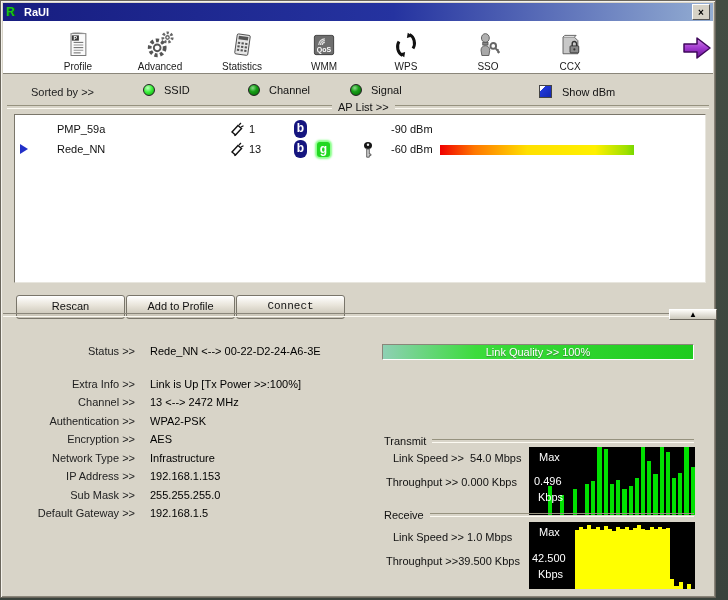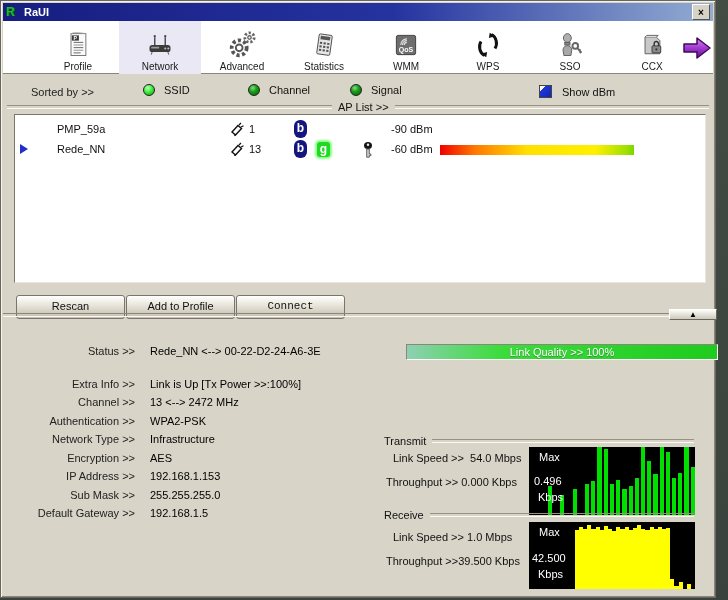--- a/index.html
+++ b/index.html
@@ -110,37 +110,20 @@
             <line x1="11" y1="19" x2="22" y2="19" stroke="#555"></line>
             <line x1="11" y1="22" x2="22" y2="22" stroke="#888"></line>
             <line x1="11" y1="25" x2="19" y2="25" stroke="#555"></line>
             <rect x="9" y="5" width="8" height="6" fill="#3a3a3a"></rect>
             <text x="13" y="10" font-size="6" fill="#fff" text-anchor="middle" font-family="Liberation Sans, sans-serif" font-weight="bold">P</text>
             <path d="M8 3 q4 -2 17 0" fill="none" stroke="#999"></path>
           </svg>
       </span>
       <span class="tlabel">Profile</span>
     </div>
-    <div class="tab selected">
-      <span class="ticon">
-        <svg width="30" height="28" viewBox="0 0 32 32">
-            <line x1="10" y1="7" x2="10" y2="17" stroke="#444" stroke-width="1.6"></line>
-            <line x1="22" y1="7" x2="22" y2="17" stroke="#444" stroke-width="1.6"></line>
-            <circle cx="10" cy="6" r="1.3" fill="#444"></circle>
-            <circle cx="22" cy="6" r="1.3" fill="#444"></circle>
-            <rect x="4" y="16" width="24" height="8" rx="3" fill="#3b3b3b"></rect>
-            <rect x="6" y="18" width="9" height="2" fill="#9a9a9a"></rect>
-            <circle cx="22" cy="20" r="1.2" fill="#bbb"></circle>
-            <circle cx="25.5" cy="20" r="1.2" fill="#bbb"></circle>
-            <line x1="7" y1="24" x2="6" y2="27" stroke="#444"></line>
-            <line x1="25" y1="24" x2="26" y2="27" stroke="#444"></line>
-          </svg>
-      </span>
-      <span class="tlabel">Network</span>
-    </div>
     <div class="tab">
       <span class="ticon">
         <svg width="30" height="30" viewBox="0 0 32 32">
             <circle cx="13" cy="19" r="8" fill="none" stroke="#555" stroke-width="4" stroke-dasharray="3.4 2.6"></circle>
             <circle cx="13" cy="19" r="3.6" fill="none" stroke="#555" stroke-width="2"></circle>
             <circle cx="24" cy="8" r="5" fill="none" stroke="#666" stroke-width="3" stroke-dasharray="2.4 2"></circle>
             <circle cx="24" cy="8" r="1.8" fill="none" stroke="#666" stroke-width="1.5"></circle>
           </svg>
       </span>
       <span class="tlabel">Advanced</span>
@@ -305,42 +288,42 @@
       </div>
     <div class="srow">
         <span class="slabel">Channel &gt;&gt;</span>
         <span class="sval">13 &lt;--&gt; 2472 MHz</span>
       </div>
     <div class="srow">
         <span class="slabel">Authentication &gt;&gt;</span>
         <span class="sval">WPA2-PSK</span>
       </div>
     <div class="srow">
+        <span class="slabel">Encryption &gt;&gt;</span>
+        <span class="sval">AES</span>
+      </div>
+    <div class="srow">
         <span class="slabel">Network Type &gt;&gt;</span>
         <span class="sval">Infrastructure</span>
       </div>
     <div class="srow">
-        <span class="slabel">Encryption &gt;&gt;</span>
-        <span class="sval">AES</span>
-      </div>
-    <div class="srow">
         <span class="slabel">IP Address &gt;&gt;</span>
         <span class="sval">192.168.1.153</span>
       </div>
     <div class="srow">
         <span class="slabel">Sub Mask &gt;&gt;</span>
         <span class="sval">255.255.255.0</span>
       </div>
     <div class="srow">
         <span class="slabel">Default Gateway &gt;&gt;</span>
         <span class="sval">192.168.1.5</span>
       </div>
   </div>
 
-  <div class="qbar" style="top:343px;margin-left:24px;">
+  <div class="qbar" style="top:343px;">
     <div class="fill" style="width:100%;"></div>
     <span class="btext">Link Quality &gt;&gt; 100%</span>
   </div>
 
   <div class="sec-header" style="top:434px;">
     <span>Transmit</span>
     <span class="sec-line"></span>
   </div>
   <span class="fieldtext" style="left:392px;top:451px;">Link Speed &gt;&gt;  54.0 Mbps</span>
   <span class="fieldtext" style="left:385px;top:475px;">Throughput &gt;&gt; 0.000 Kbps</span>

